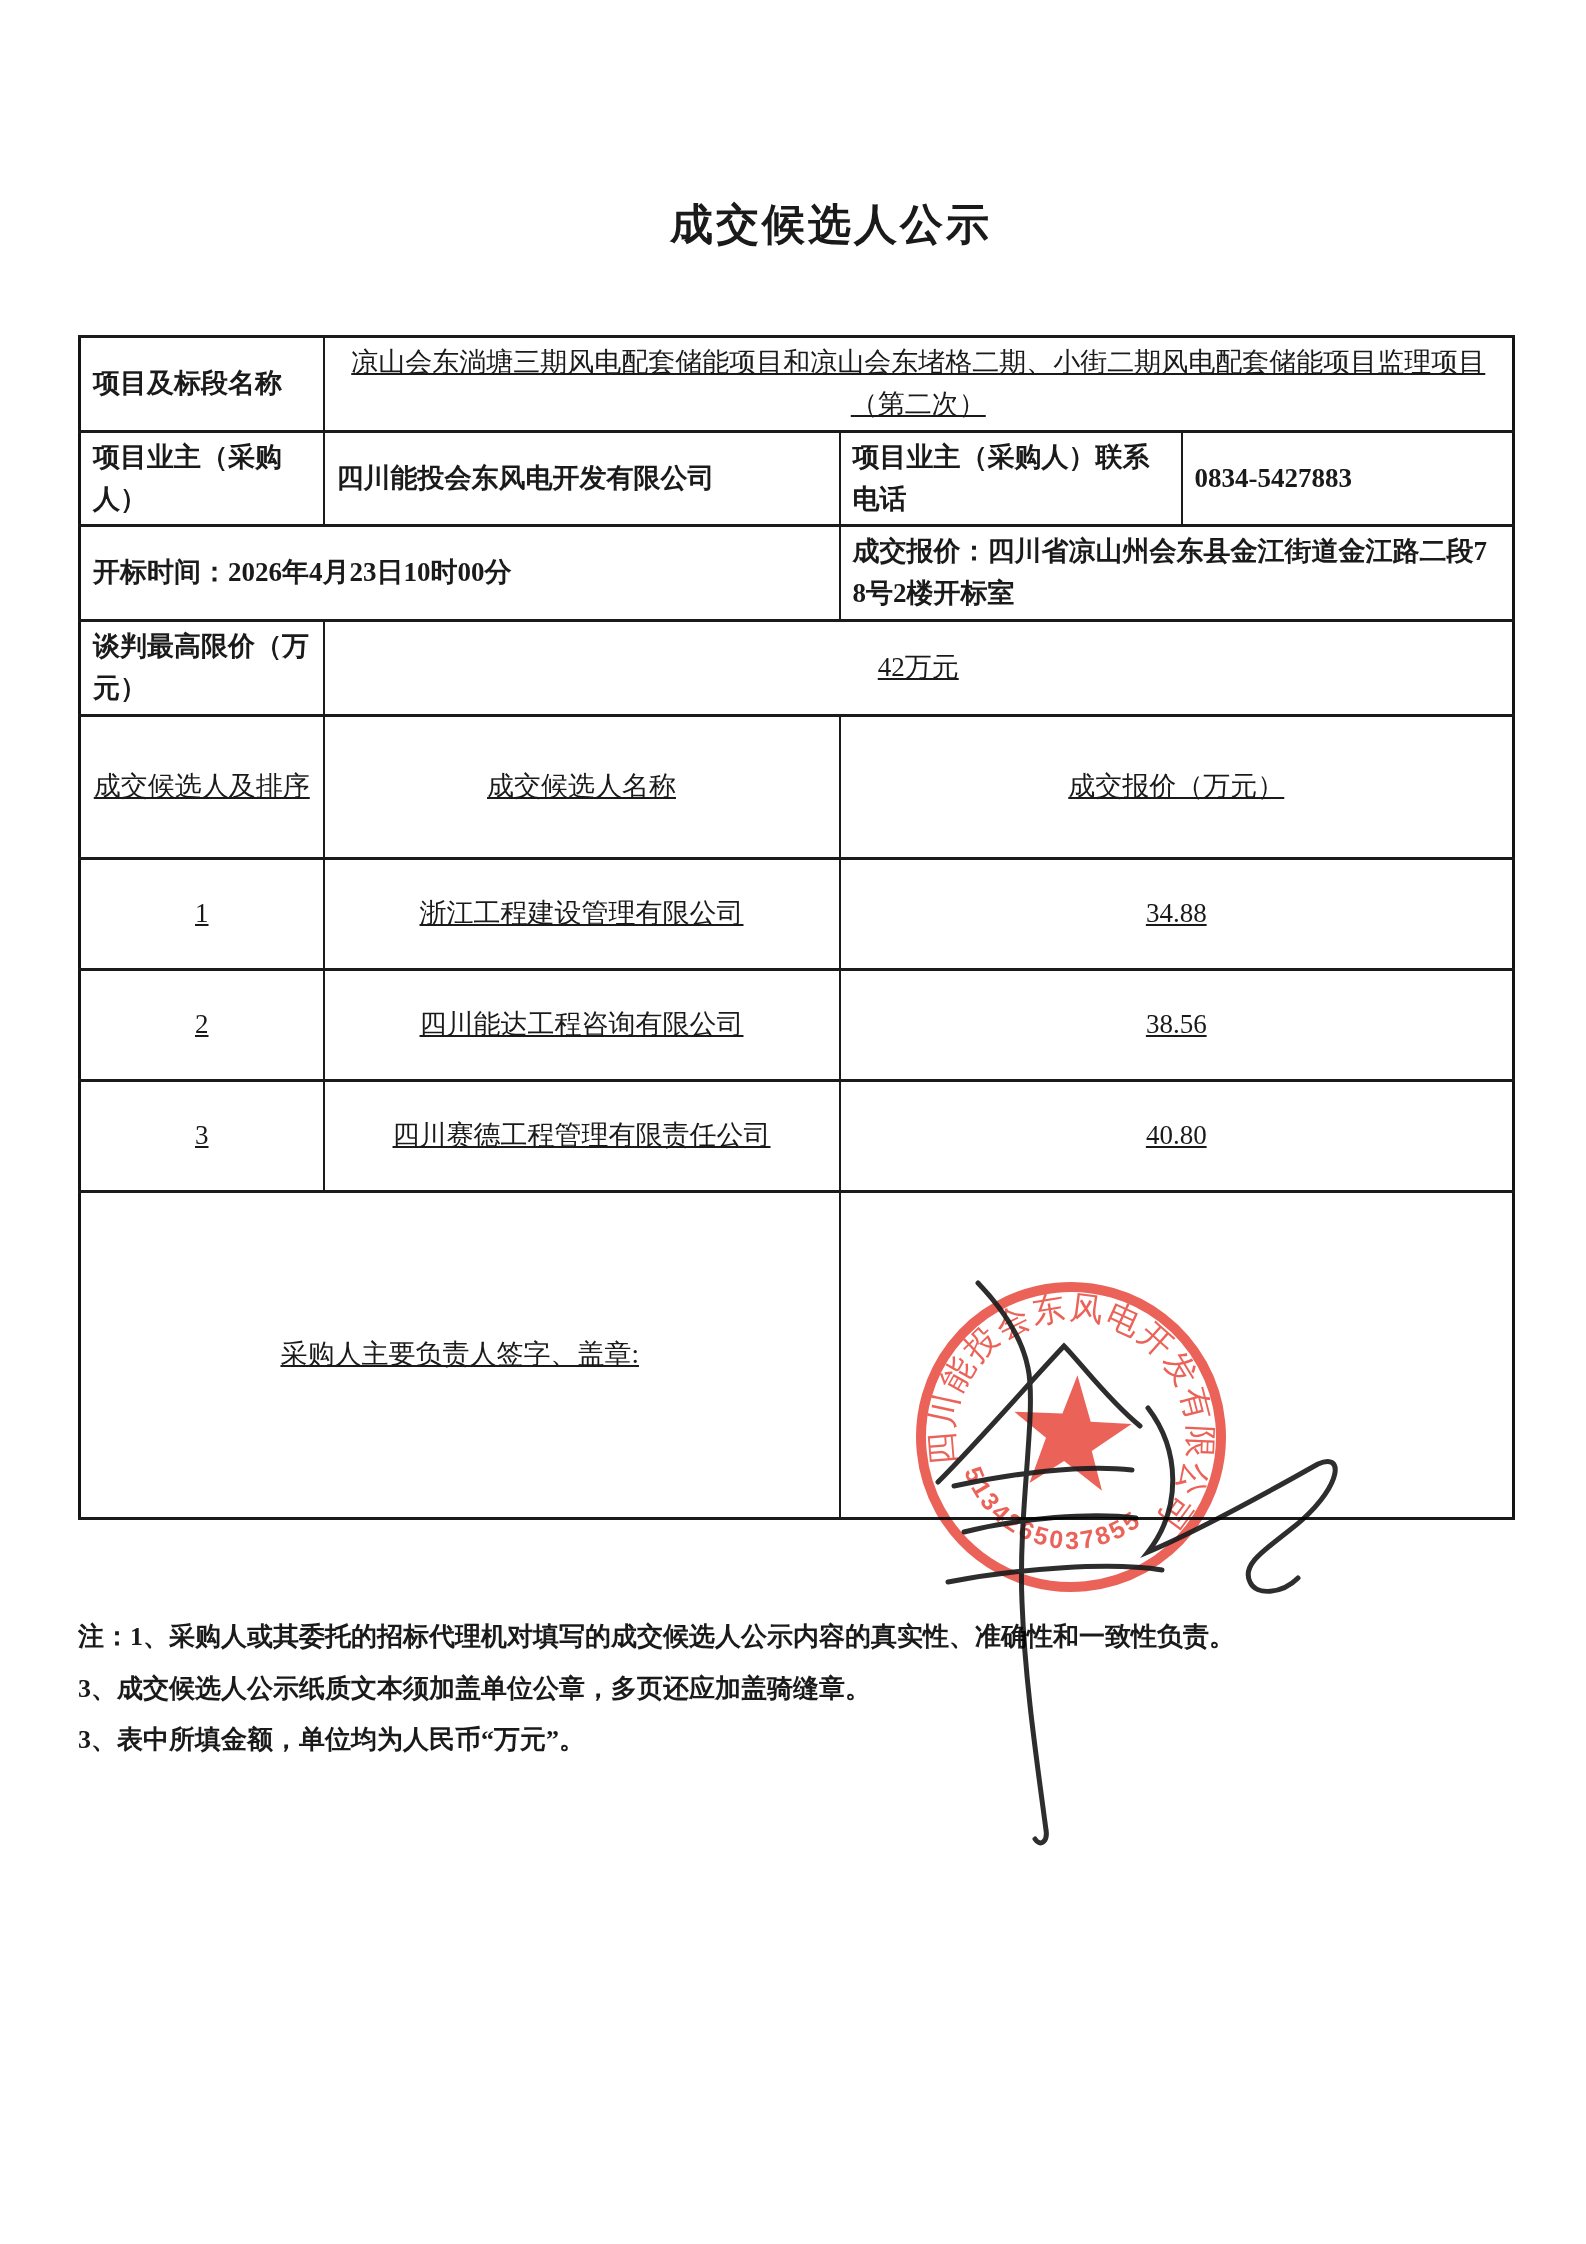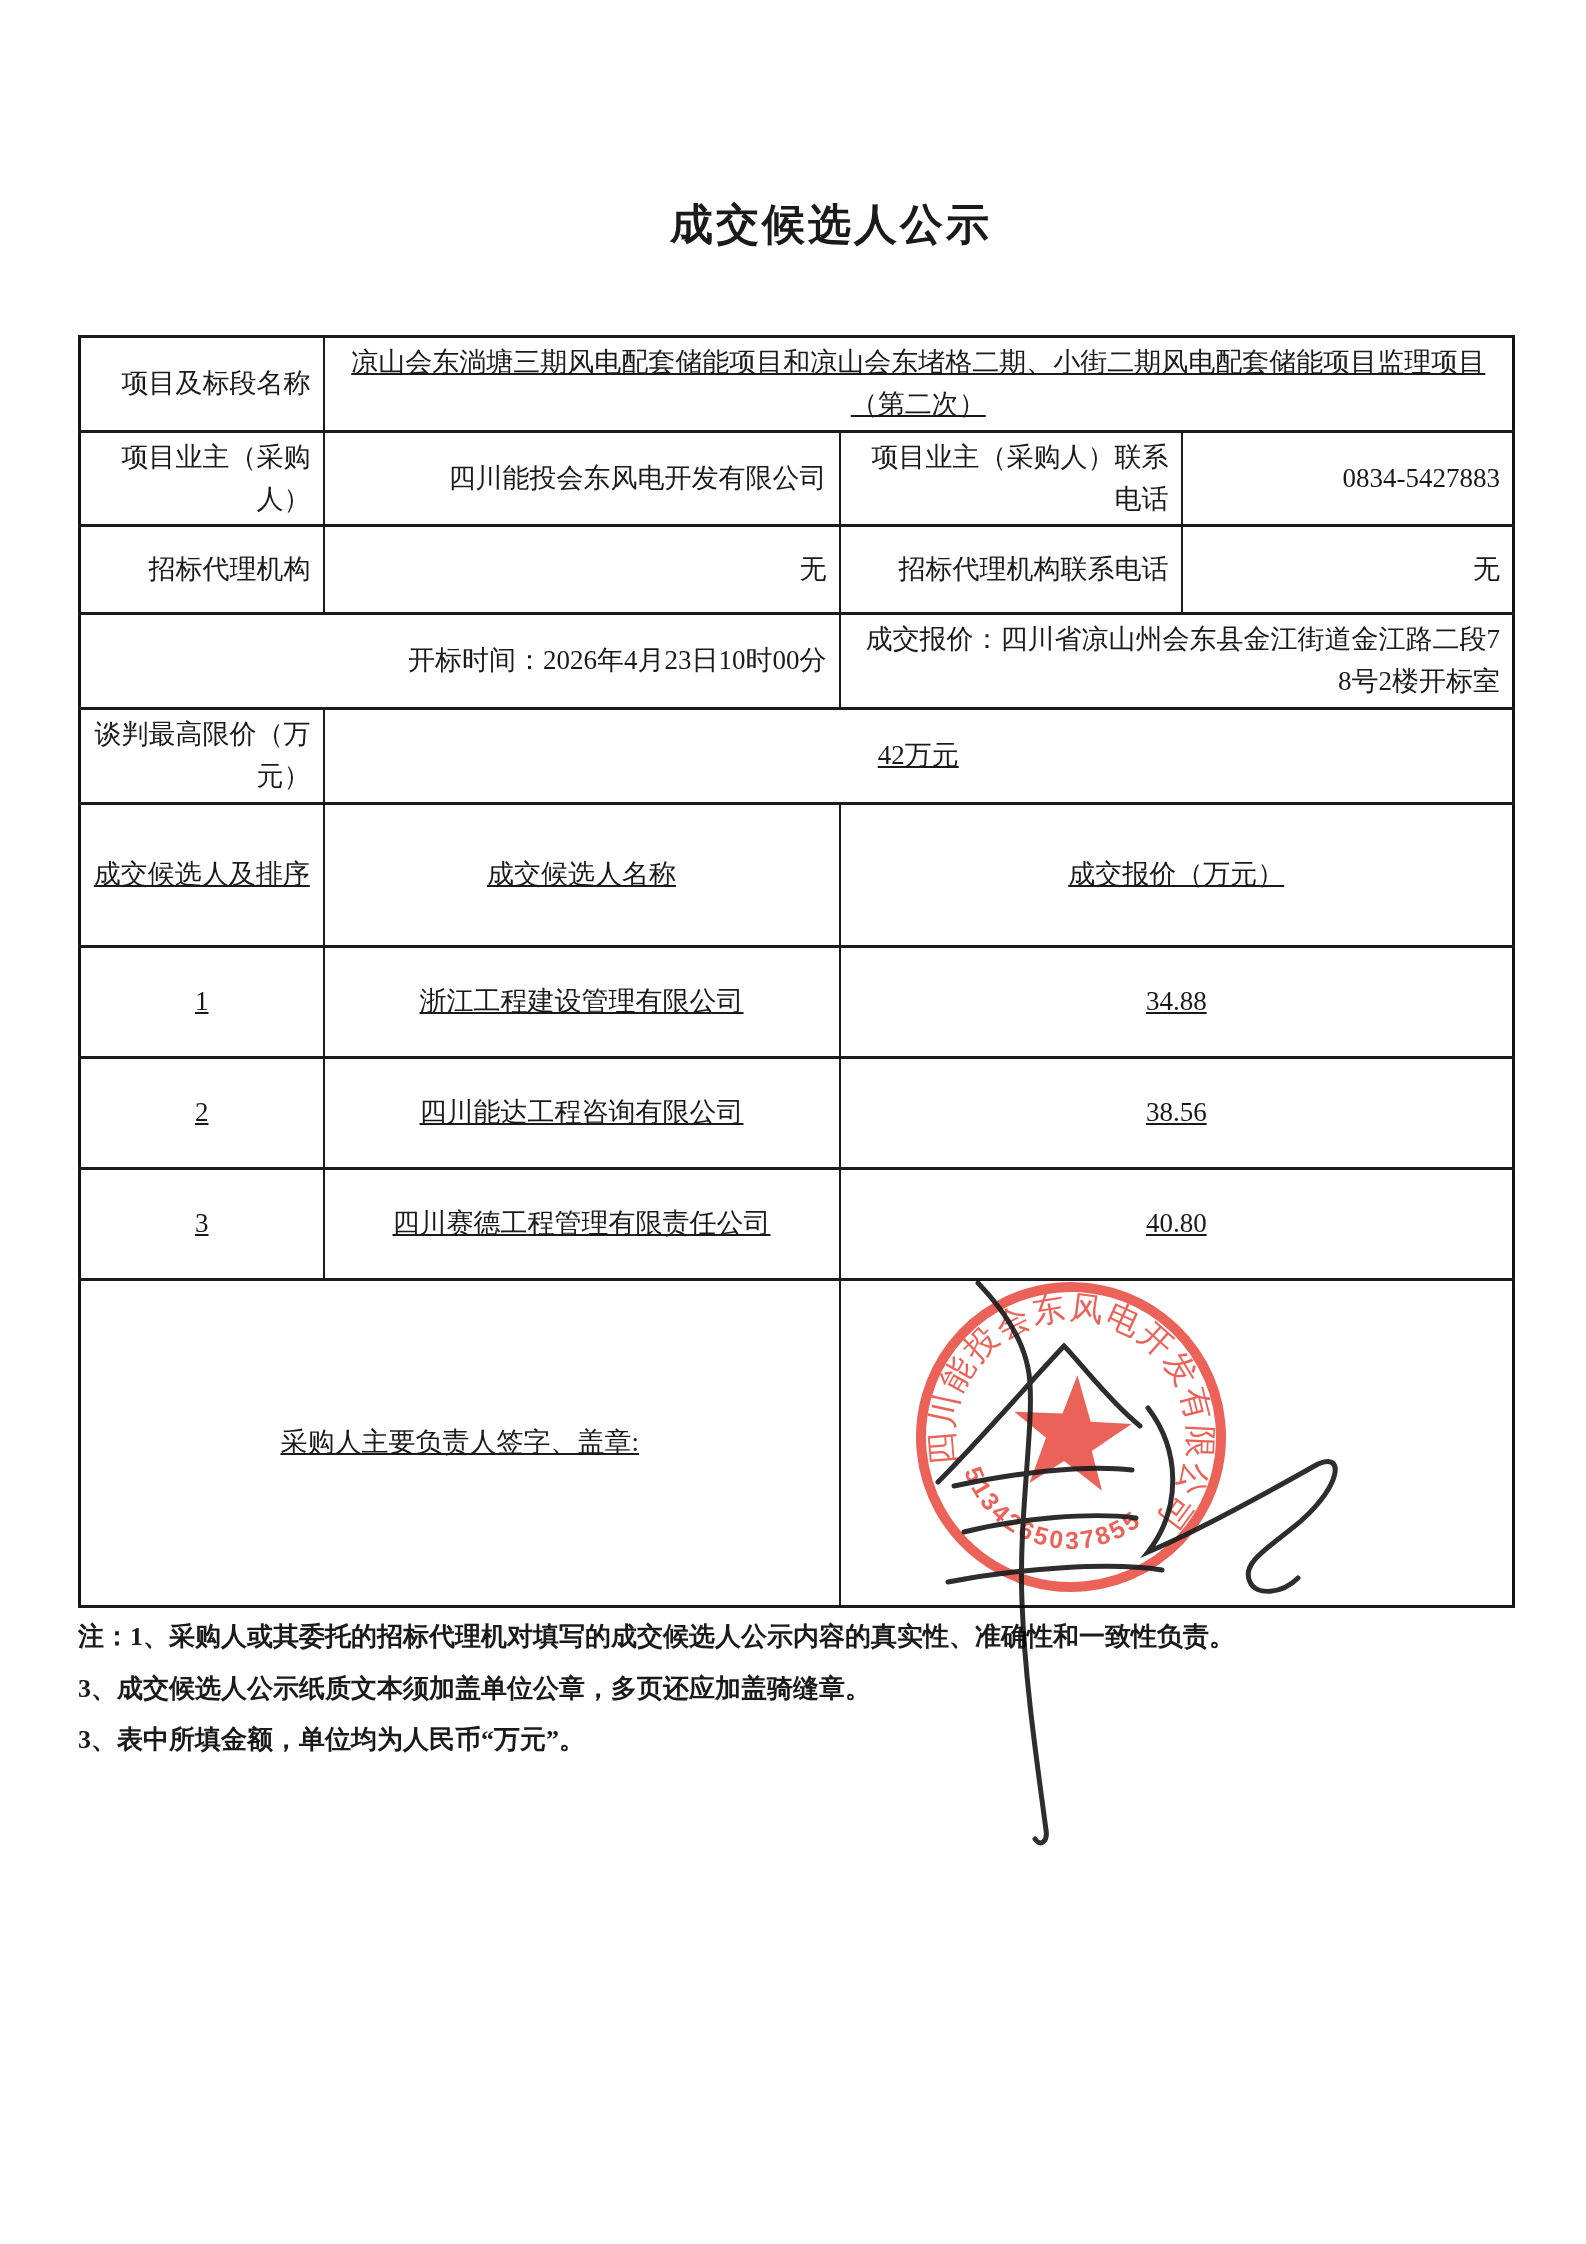--- a/index.html
+++ b/index.html
@@ -25,21 +25,21 @@
     font-size:27px;
   }
   table.main td {
     border:2px solid #1b1b1b;
     border-top-width:3px; border-bottom-width:3px;
     vertical-align:middle;
     padding:4px 12px;
     line-height:1.55;
     word-break:break-all;
   }
-  .al { text-align:right; }
+  .al { text-align:left;font-weight:bold; }
   .ac { text-align:center;text-decoration:underline; }
   .notes {
     position:absolute; left:78px; top:1622px; width:1450px;
     font-size:26px;
   }
   .notes p { margin:0 0 21px 0; line-height:1.18;font-weight:bold; }
   .overlay {
     position:absolute; left:850px; top:1250px;
     width:540px; height:620px;
     mix-blend-mode:multiply;
@@ -67,26 +67,20 @@
       <td class="ac" colspan="3">凉山会东淌塘三期风电配套储能项目和凉山会东堵格二期、小街二期风电配套储能项目监理项目（第二次）</td>
     </tr>
 
     <tr style="height:90px">
       <td class="al">项目业主（采购人）</td>
       <td class="al">四川能投会东风电开发有限公司</td>
       <td class="al">项目业主（采购人）联系电话</td>
       <td class="al">0834-5427883</td>
     </tr>
 
-    <tr style="height:88px">
-      <td class="al">招标代理机构</td>
-      <td class="al">无</td>
-      <td class="al">招标代理机构联系电话</td>
-      <td class="al">无</td>
-    </tr>
 
     <tr style="height:90px">
       <td class="al" colspan="2">开标时间：2026年4月23日10时00分</td>
       <td class="al" colspan="2">成交报价：四川省凉山州会东县金江街道金江路二段78号2楼开标室</td>
     </tr>
 
     <tr style="height:92px">
       <td class="al">谈判最高限价（万元）</td>
       <td class="ac" colspan="3">42万元</td>
     </tr>

